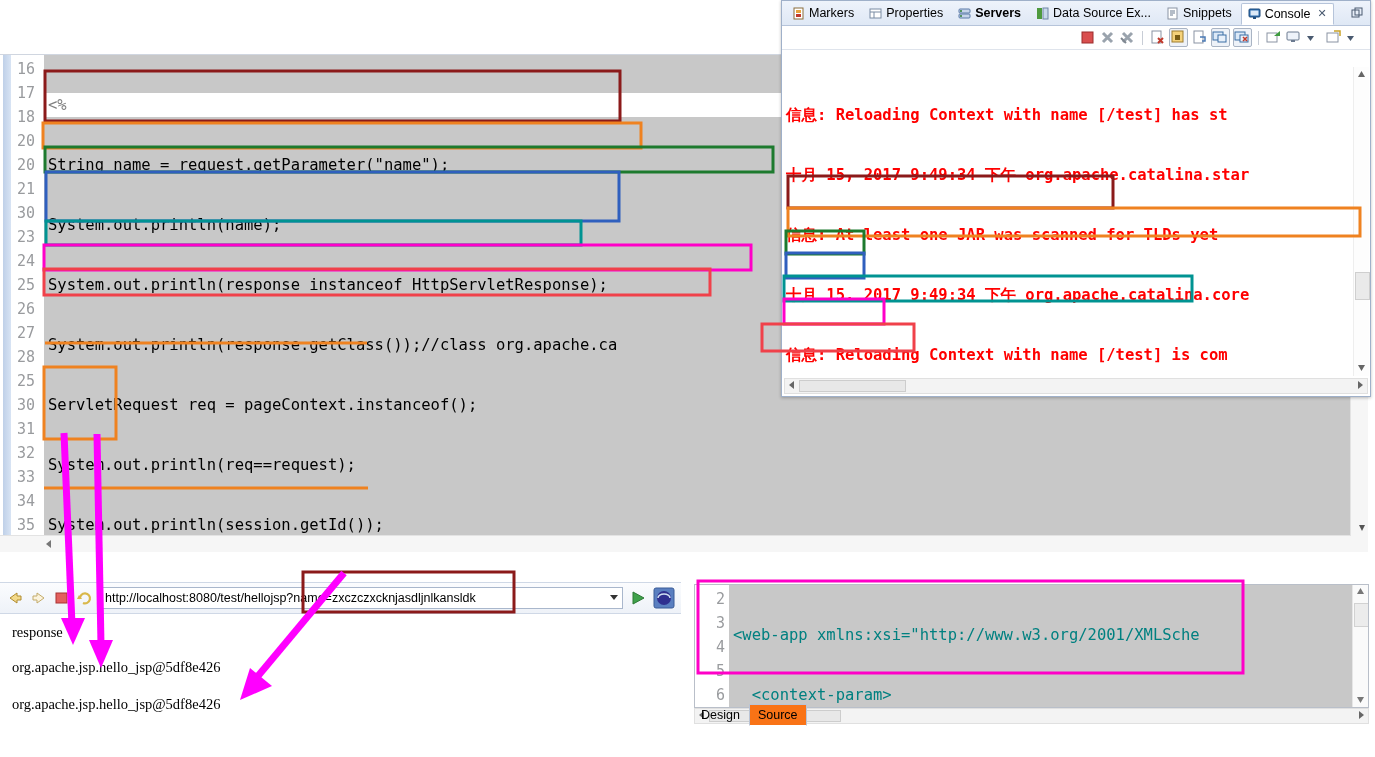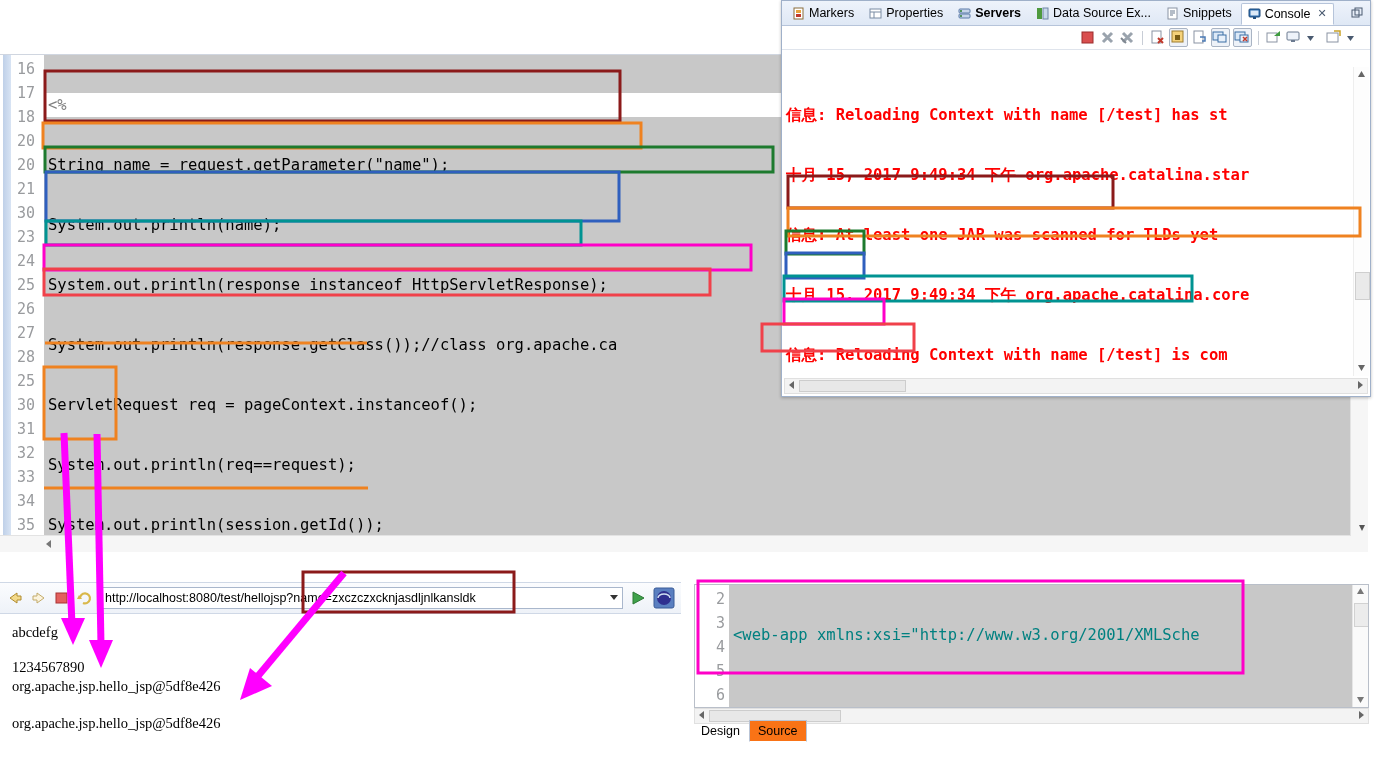--- a/index.html
+++ b/index.html
@@ -435,23 +435,22 @@
         <polygon points="4,3 15,9 4,15" fill="#3fa14a" stroke="#2c7a35"></polygon>
       </svg>
     <svg width="22" height="22">
         <rect x="1" y="1" width="20" height="20" rx="2" fill="#5a7fc0" stroke="#3a5c97"></rect>
         <circle cx="11" cy="11" r="7" fill="#2f2f8f"></circle>
         <path d="M5 11 a6 4 0 0 1 12 0" fill="none" stroke="#cfe0f2" stroke-width="1.5"></path>
       </svg>
   </div>
 
   <div id="browser-content">
-    <div>abcdefg</div>
+    <div>response</div>
     <div style="height:14px"></div>
-    <div>1234567890</div>
     <div>org.apache.jsp.hello_jsp@5df8e426</div>
     <div style="height:16px"></div>
     <div>org.apache.jsp.hello_jsp@5df8e426</div>
   </div>
 </div>
 
 <div class="abs" id="webxml-panel">
   <div id="webxml-tabbar">
     <div class="tab">
       <span class="xml-icon">X</span>
@@ -463,20 +462,21 @@
   <div id="webxml-body">
     <div id="xml-linenos">
       <div>2</div>
       <div>3</div>
       <div>4</div>
       <div>5</div>
       <div>6</div>
     </div>
     <div id="xml-code">
       <div class="ln"><span class="xt">&lt;web-app xmlns:xsi="http://www.w3.org/2001/XMLSche</span></div>
+      <div class="ln"><span class="xt">  &lt;context-param&gt;</span></div>
       
       
       
     </div>
     <div id="xml-vscroll">
       <svg width="13" height="11" style="position:absolute;left:1px;top:1px;">
           <polygon points="3,8 10,8 6.5,2" fill="#777"></polygon>
         </svg>
       <div class="thumb"></div>
       <svg width="13" height="11" style="position:absolute;left:1px;bottom:1px;">
@@ -489,21 +489,21 @@
     <svg width="12" height="12" style="position:absolute;left:1px;top:0;">
         <polygon points="8,2 8,10 3,6" fill="#666"></polygon>
       </svg>
     <div class="thumb"></div>
     <svg width="12" height="12" style="position:absolute;right:1px;top:0;">
         <polygon points="4,2 4,10 9,6" fill="#666"></polygon>
       </svg>
   </div>
 </div>
 
-<div class="abs" id="xml-modetabs" style="left:692px;top:720px;text-align:right;">
+<div class="abs" id="xml-modetabs" style="left:692px;top:704px;text-align:right;">
   <div class="mtab">Design</div>
   <div class="mtab sel">Source</div>
 </div>
 
 <svg class="abs" id="overlay">
 
   <rect x="45" y="71" width="575" height="50" fill="none" stroke="#8b1a1a" stroke-width="3"></rect>
 
   <rect x="788" y="176" width="325" height="32" fill="none" stroke="#8b1a1a" stroke-width="3"></rect>
 

